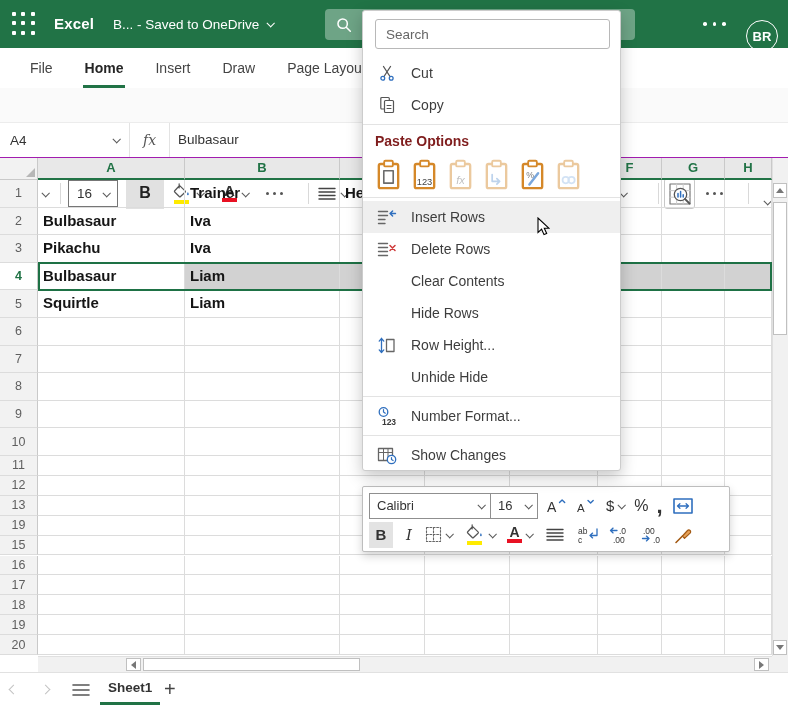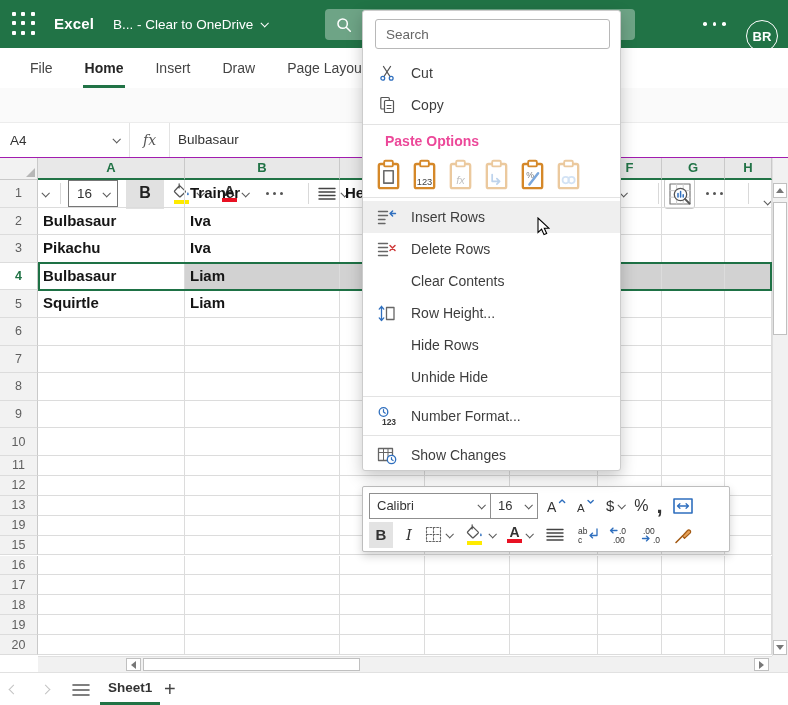--- a/index.html
+++ b/index.html
@@ -78,21 +78,21 @@
 
   
   #ctxmenu { position:absolute; left:362px; top:10px; width:259px; height:461px; background:#fff; border:1px solid #ccc; border-radius:3px; box-shadow:0 6px 16px rgba(0,0,0,.22); z-index:50; }
   #menu-search { display:block; width:235px; height:30px; margin:8px 12px; border:1px solid #b8b8b8; border-radius:3px; font-size:13.5px; color:#333; padding-left:10px; outline:none; font-family:"Liberation Sans", sans-serif; }
   #menu-search::placeholder { color:#666; }
   .mitem { height:32px; display:flex; align-items:center; padding-left:12px; cursor:pointer; }
   .mitem.hl { background:#efefef; }
   .mitem .icw { width:24px; height:20px; display:flex; align-items:center; justify-content:center; flex:0 0 24px; }
   .mitem .mlabel { margin-left:12px; font-size:14px; color:#3d3d3d; }
   .mdivider { height:1px; background:#e3e3e3; margin:3px 0; }
-  .mheader { height:26px; display:flex; align-items:center; padding-left:22px; font-size:14px; font-weight:bold; color:#ec4899; }
+  .mheader { height:26px; display:flex; align-items:center; padding-left:12px; font-size:14px; font-weight:bold; color:#7f1d1d; }
   .pasterow { height:40px; display:flex; align-items:center; gap:10px; padding-left:12px; }
   .pbtn { width:26px; height:32px; display:flex; align-items:center; justify-content:center; cursor:pointer; }
   .pbtn.disabled { opacity:.45; cursor:default; }
 
   
   #minitoolbar { position:absolute; left:362px; top:486px; width:368px; height:66px; background:#fff; border:1px solid #bdbdbd; border-radius:2px; box-shadow:0 4px 10px rgba(0,0,0,.18); z-index:40; padding:4px 6px 0 6px; }
   .mtrow { display:flex; align-items:center; height:29px; }
   #mt-font { width:122px; height:26px; border:1px solid #8f8f8f; display:flex; align-items:center; font-size:13px; color:#333; padding-left:7px; cursor:pointer;gap:21px; }
   #mt-font .chv, #mt-size .chv { margin-left:auto; margin-right:6px; }
   #mt-size { width:47px; height:26px; border:1px solid #8f8f8f; border-left:none; display:flex; align-items:center; font-size:13px; color:#333; padding-left:7px; cursor:pointer; }
@@ -117,21 +117,21 @@
         <i></i>
         <i></i>
         <i></i>
         <i></i>
         <i></i>
         <i></i>
         <i></i>
       </div>
     <div id="app-name">Excel</div>
     <div id="doc-title">
-      <span>B... - Clear to OneDrive</span>
+      <span>B... - Saved to OneDrive</span>
       <span class="chv w"></span>
     </div>
     <div id="top-search">
       <span class="icw">
           <svg width="18" height="18" viewBox="0 0 20 20" fill="none" stroke-linecap="round" stroke-linejoin="round">
             <circle cx="8.5" cy="8.5" r="5.2" stroke="#fff" stroke-width="1.7"></circle>
             <path d="M12.5 12.5 L17 17" stroke="#fff" stroke-width="1.7"></path>
           </svg>
         </span>
     </div>
@@ -579,31 +579,31 @@
               <path d="M13 4.5 l5 5 M18 4.5 l-5 5" stroke="#cf3a3a" stroke-width="1.5"></path>
             </svg>
           </span>
           <span class="mlabel">Delete Rows</span>
         </div>
         <div class="mitem">
           <span class="icw"></span>
           <span class="mlabel">Clear Contents</span>
         </div>
         <div class="mitem">
+          <span class="icw"></span>
+          <span class="mlabel">Hide Rows</span>
+        </div>
+        <div class="mitem">
           <span class="icw">
             <svg width="18" height="17" viewBox="0 0 18 17" fill="none" stroke-linecap="round" stroke-linejoin="round">
               <path d="M3.5 1.5 v14 M3.5 1.5 l-2.3 2.6 M3.5 1.5 l2.3 2.6 M3.5 15.5 l-2.3-2.6 M3.5 15.5 l2.3-2.6" stroke="#2f6fbe" stroke-width="1.3"></path>
               <rect x="8.5" y="2.5" width="7.5" height="12" stroke="#666" stroke-width="1.3"></rect>
             </svg>
           </span>
           <span class="mlabel">Row Height...</span>
-        </div>
-        <div class="mitem">
-          <span class="icw"></span>
-          <span class="mlabel">Hide Rows</span>
         </div>
         <div class="mitem">
           <span class="icw"></span>
           <span class="mlabel">Unhide Hide</span>
         </div>
         <div class="mdivider"></div>
         <div class="mitem">
           <span class="icw">
             <svg width="20" height="20" viewBox="0 0 20 20" fill="none" stroke-linecap="round" stroke-linejoin="round">
               <circle cx="6.5" cy="6" r="4.3" stroke="#2f6fbe" stroke-width="1.3"></circle>

